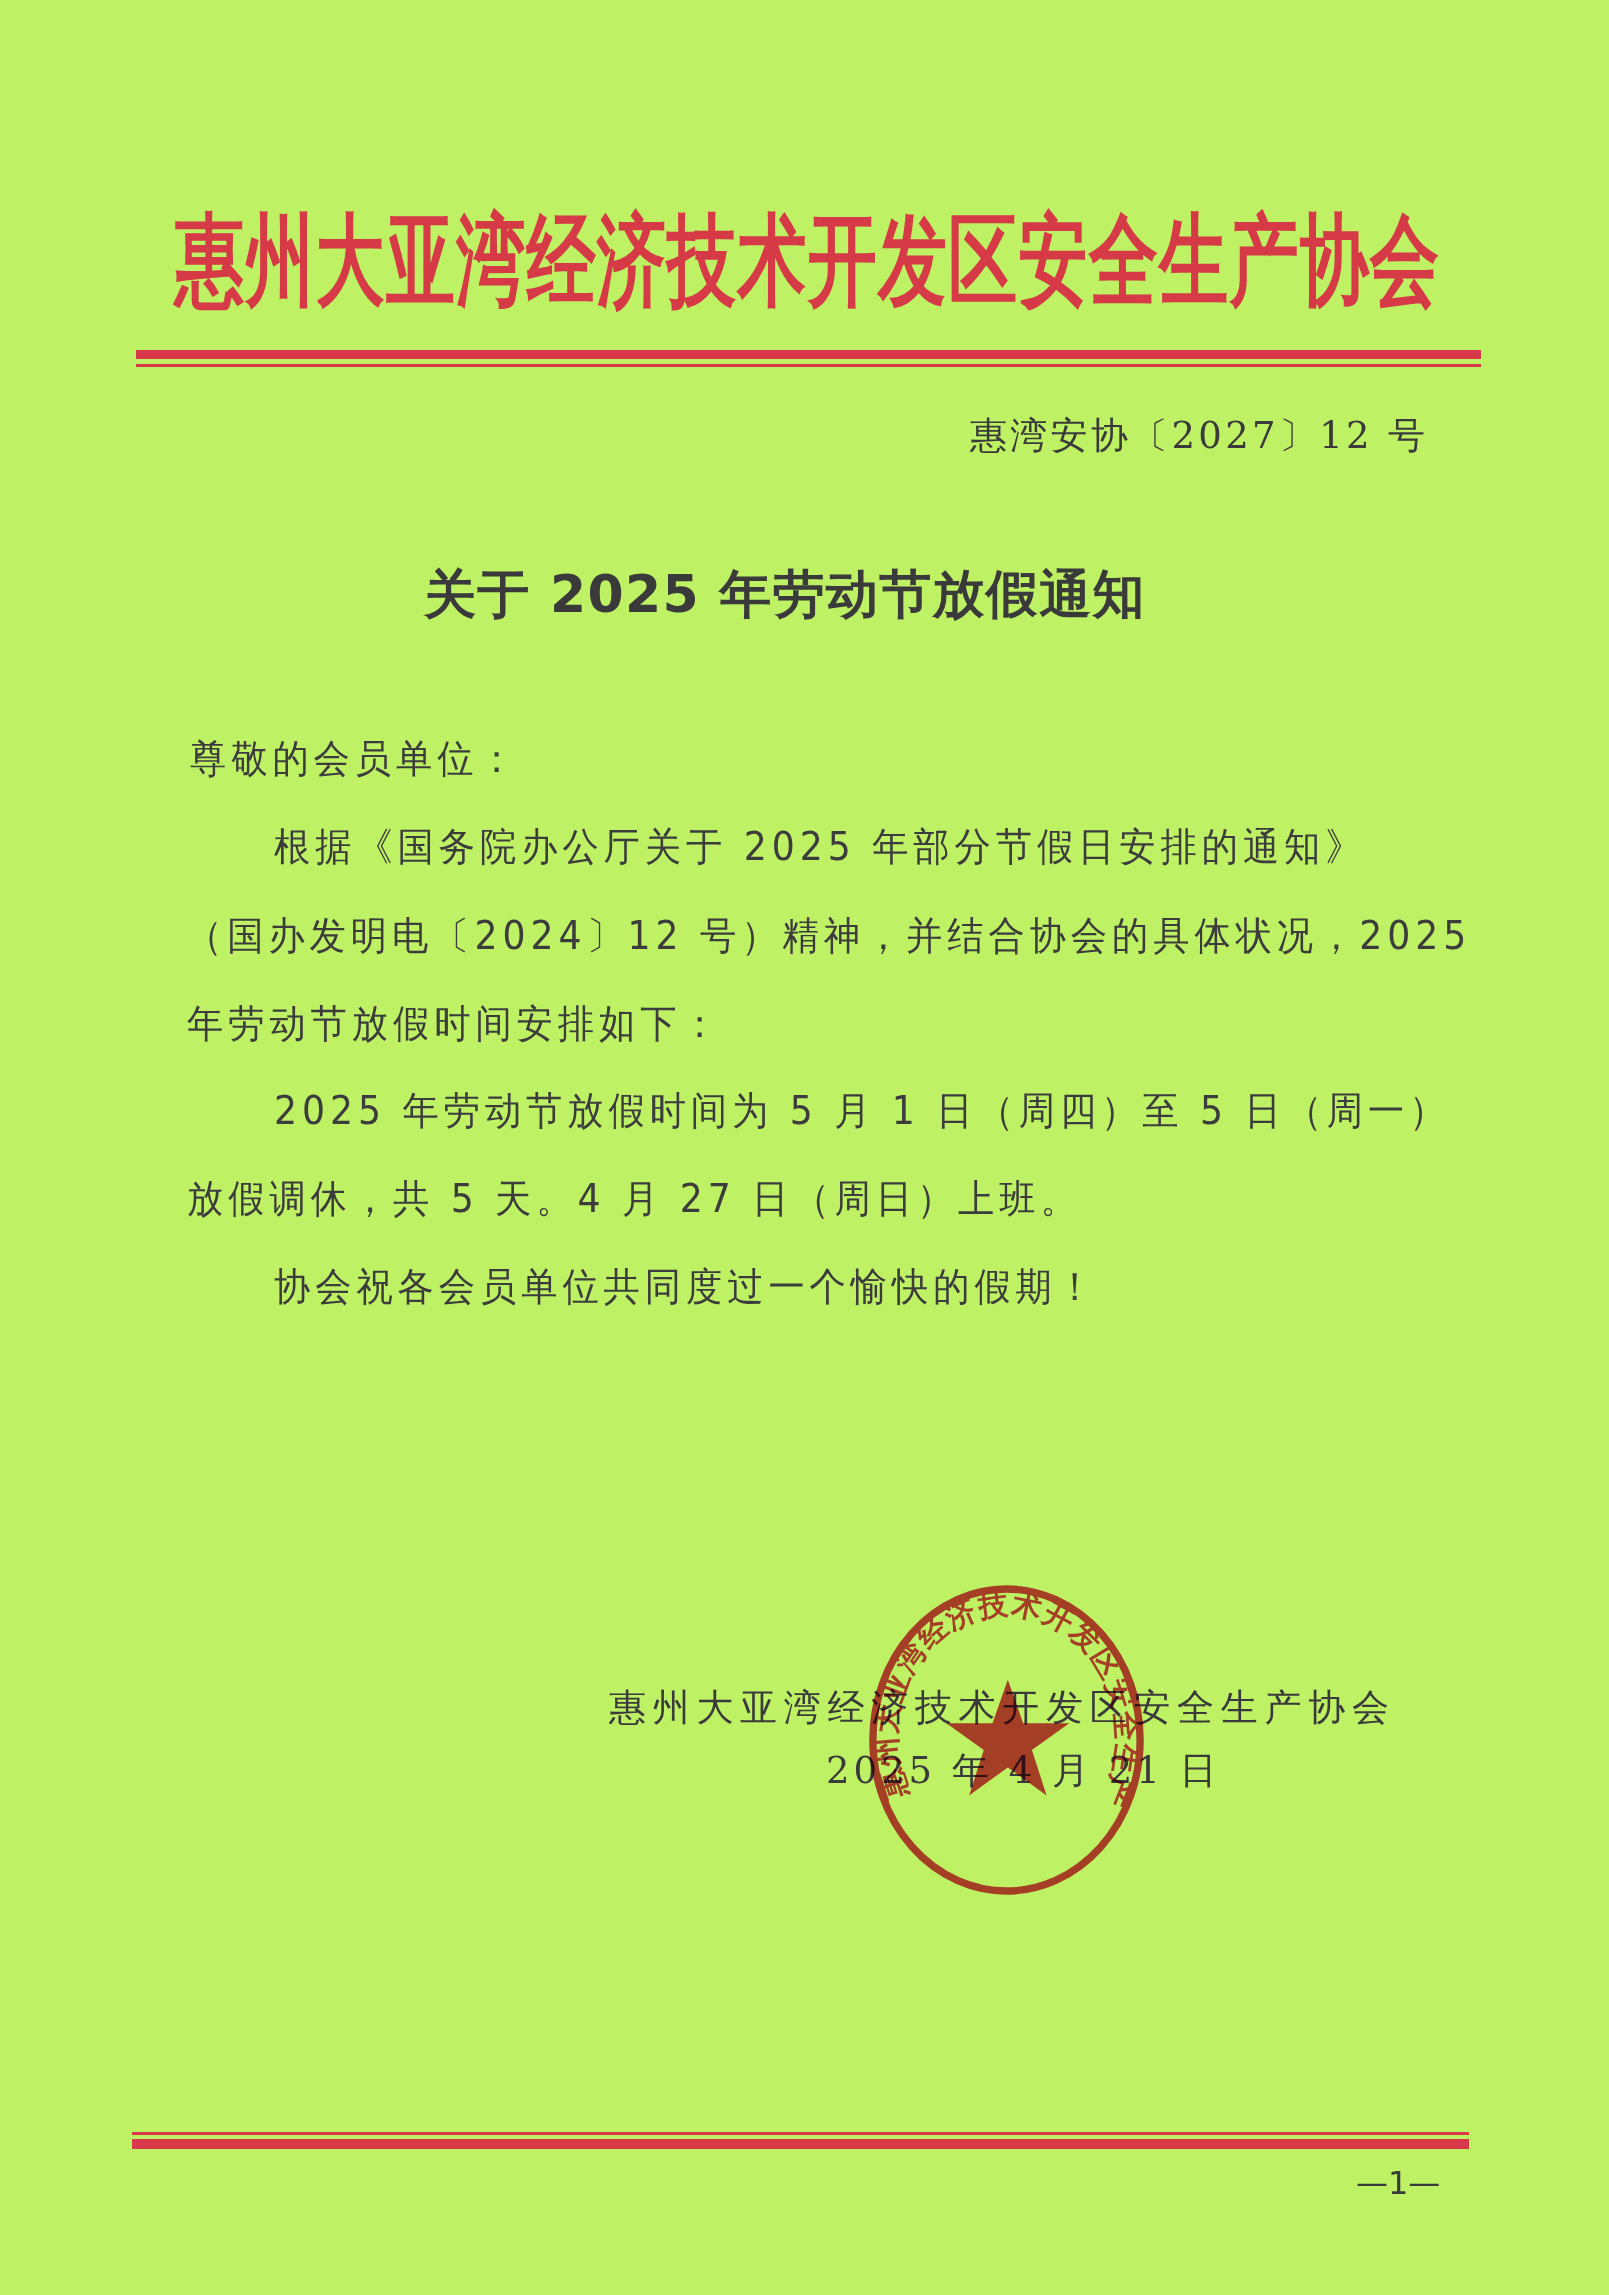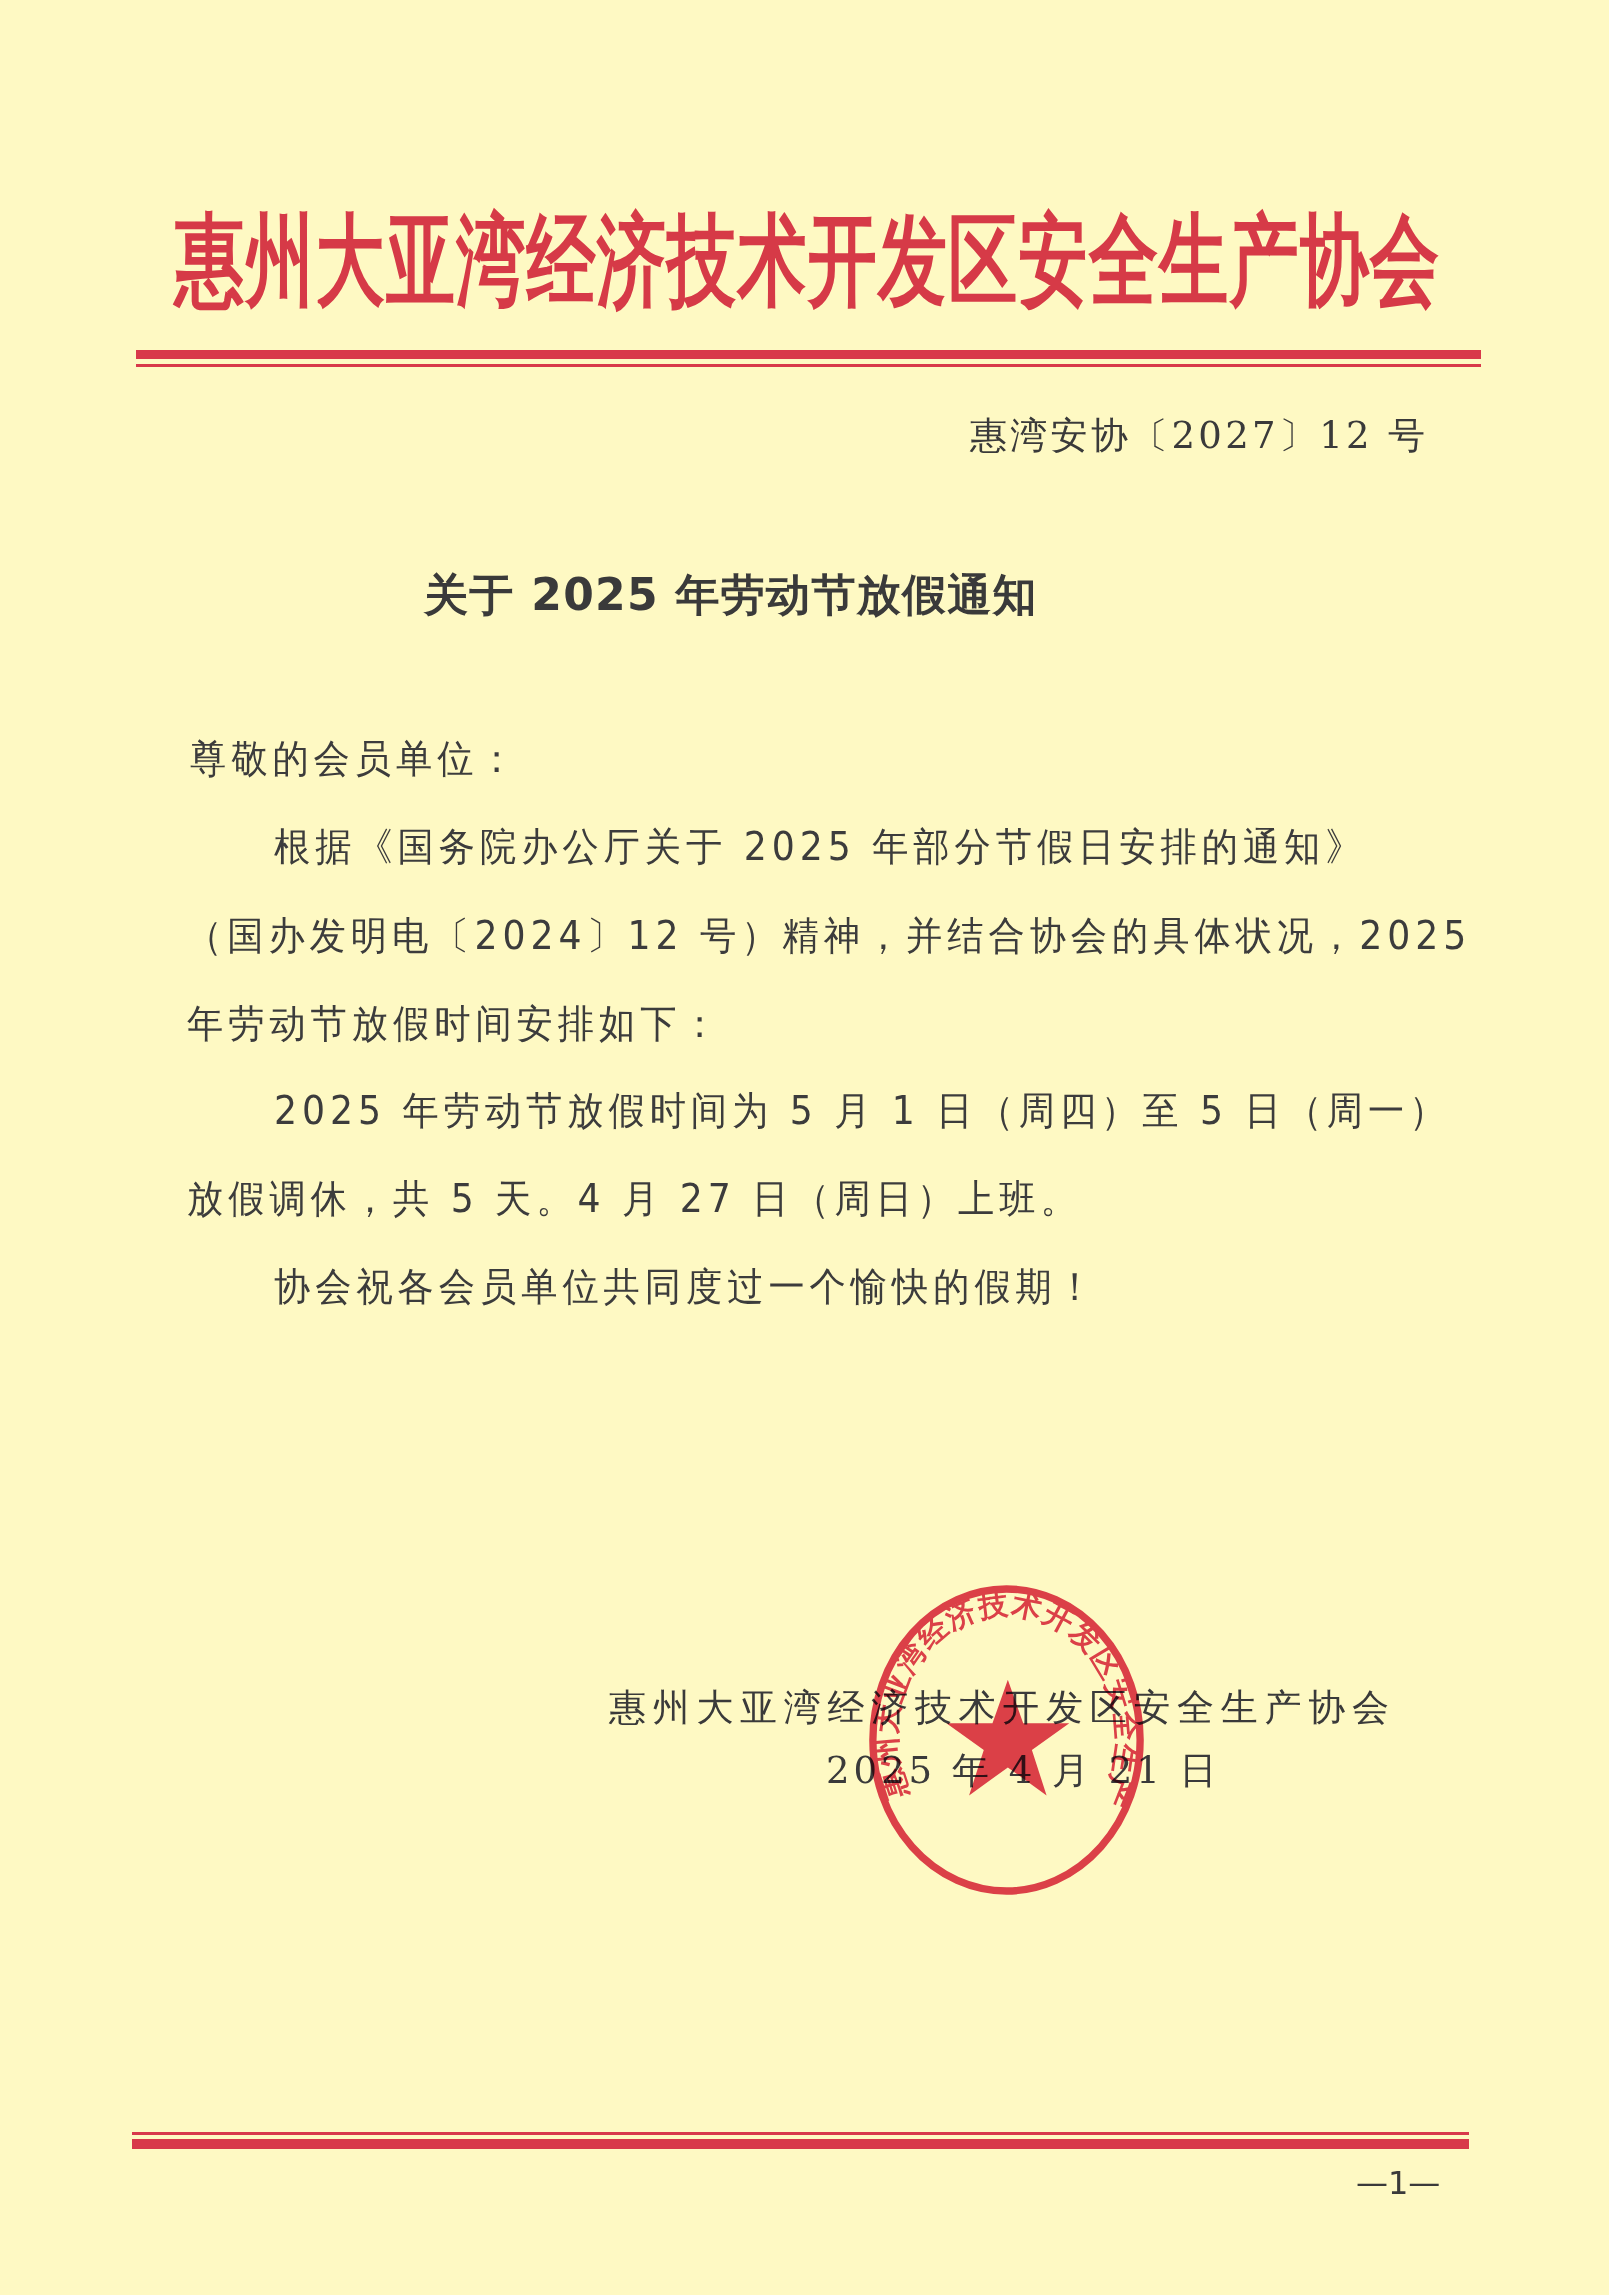--- a/index.html
+++ b/index.html
@@ -12,21 +12,21 @@
       height: 2295px;
       position: relative;
       overflow: hidden;
       font-family: "DejaVu Serif", "Liberation Serif", serif;
     }
     .page {
       position: absolute;
       left: 0; top: 0;
       width: 1609px;
       height: 2295px;
-      background: #fef9c3;
+      background: #bef264;
     }
     
     .masthead {
       position: absolute;
       left: 175px;
       top: 200px;
       width: 1279px;
       height: 120px;
       color: #d63a47;
       font-family: "DejaVu Serif", "Liberation Serif", serif;
@@ -57,21 +57,21 @@
       left: 970px;
       top: 412px;
       font-size: 37px;
       line-height: 47px;
       letter-spacing: 3.3px;
       font-family: "DejaVu Serif", "Liberation Serif", serif;
     }
     .title {
       left: 424px;
       top: 561px;
-      font-size: 44px;
+      font-size: 52px;
       line-height: 67px;
       font-weight: bold;
       letter-spacing: 1.3px;
       font-family: "DejaVu Sans", "Liberation Sans", sans-serif;
       color: #3a3a3a;
     }
     .body-line {
       font-size: 39px;
       line-height: 53px;
       letter-spacing: 5.3px;

